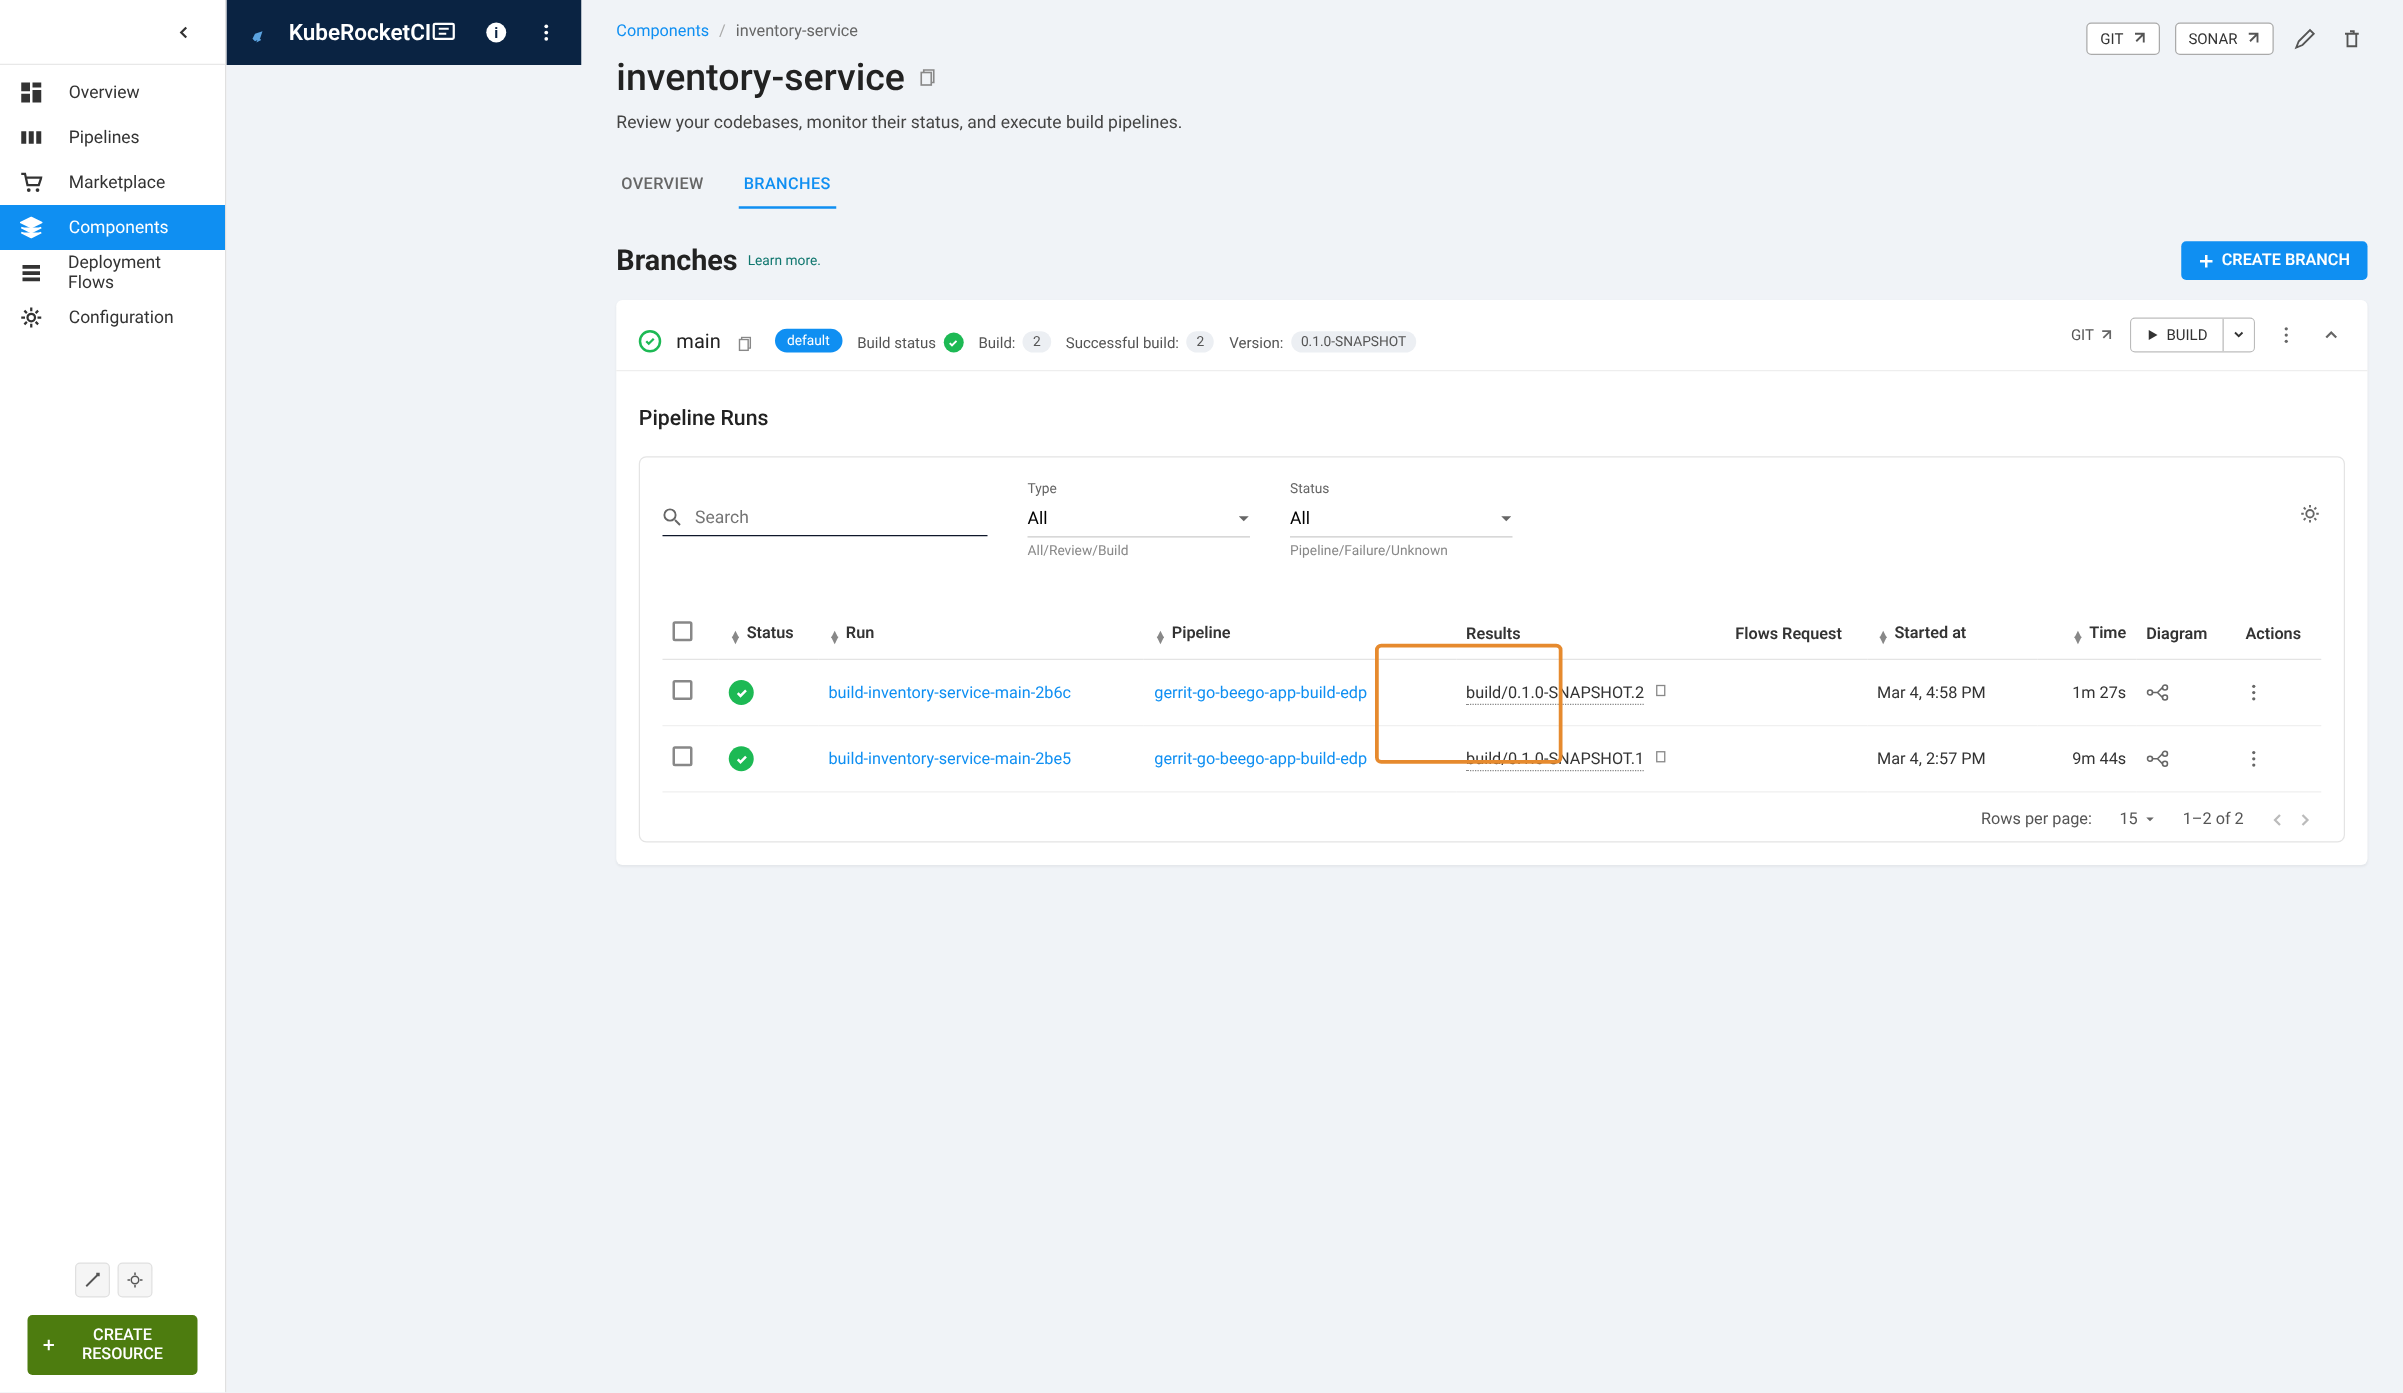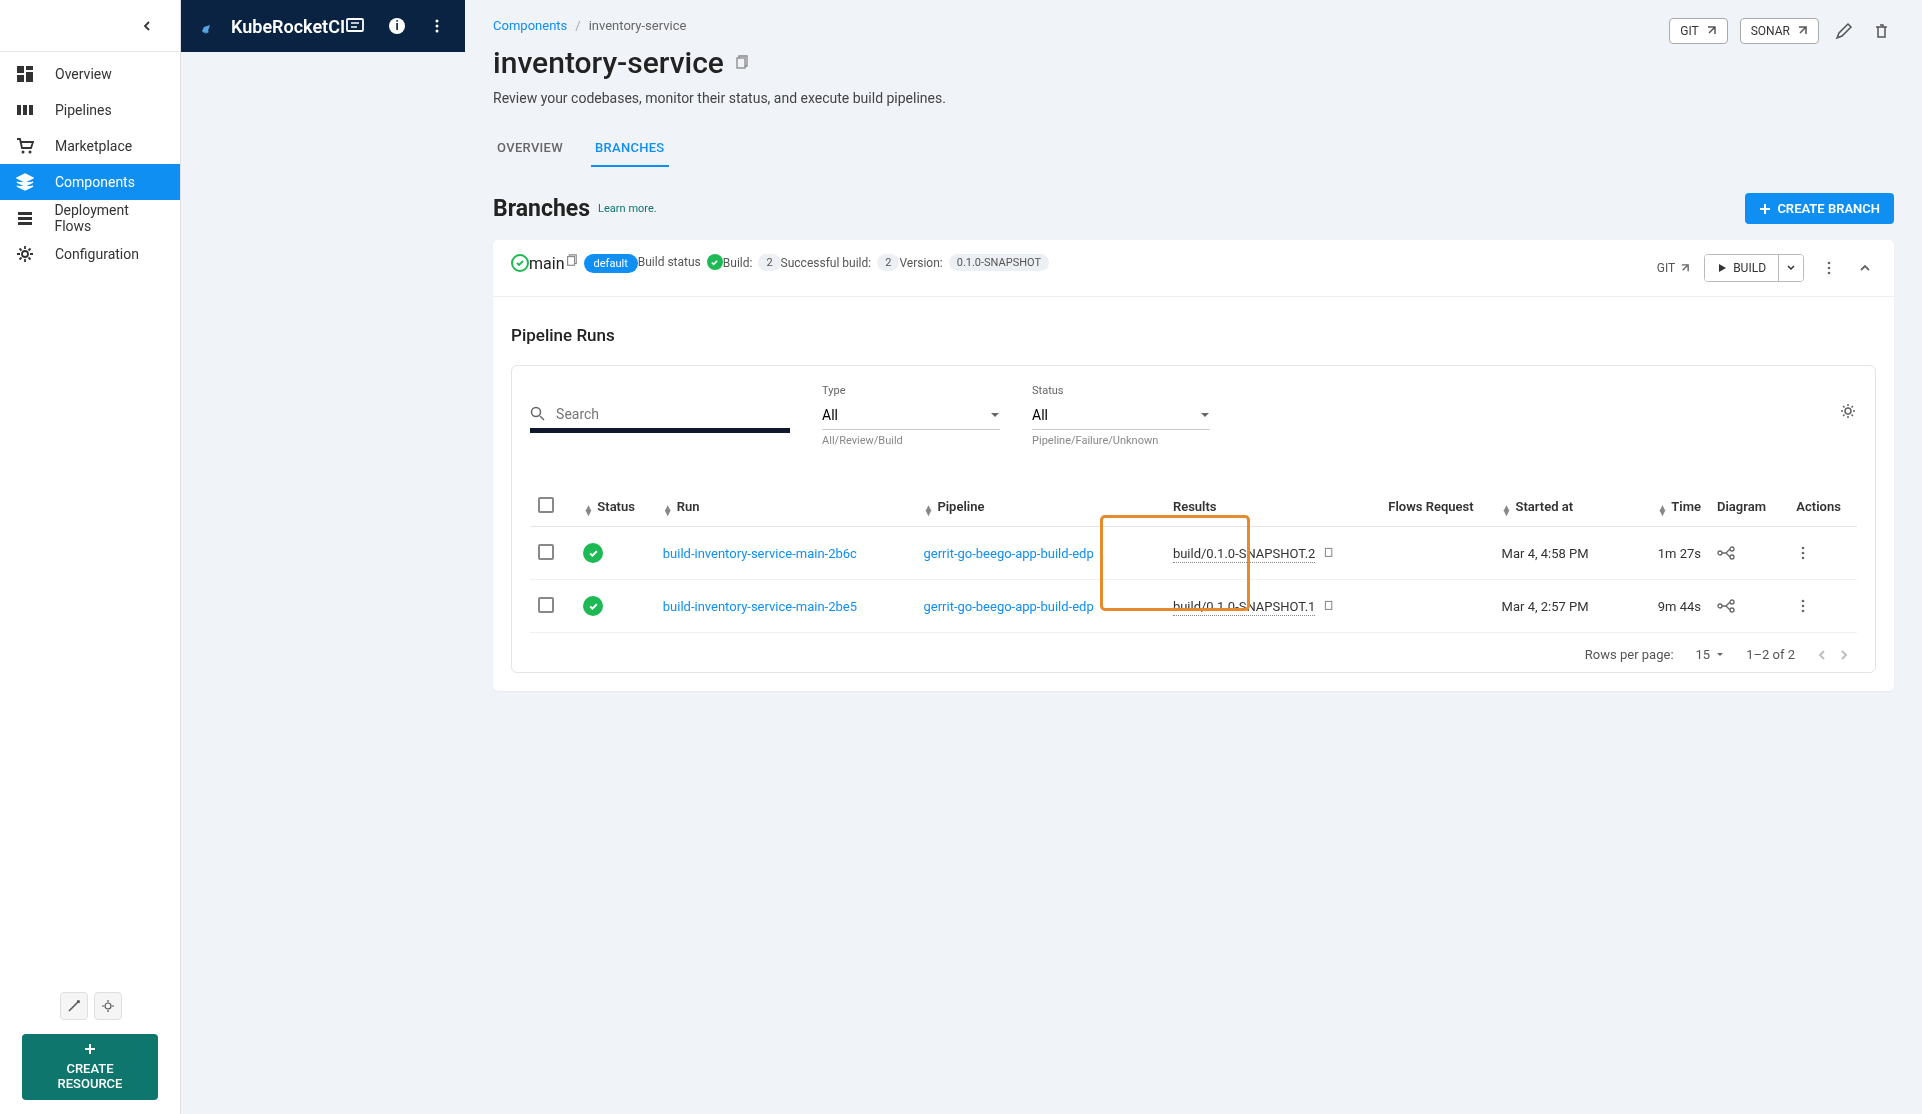--- a/index.html
+++ b/index.html
@@ -11,21 +11,21 @@
 .sidebar-collapse { height: 52px; display: flex; align-items: center; justify-content: flex-end; padding-right: 28px; border-bottom: 1px solid #e8e8e8; }
 .sidebar-collapse svg { width: 10px; height: 10px; }
 .nav { flex: 1; padding-top: 4px; }
 .nav-item { display: flex; align-items: center; height: 36px; padding: 0 14px; cursor: pointer; font-size: 14px; color: #333; }
 .nav-item.active { background: #0f8ff2; color: #fff; }
 .nav-item .icon { width: 22px; display: flex; align-items: center; justify-content: center; margin-right: 19px; }
 .nav-item .icon svg { width: 18px; height: 18px; }
 .sidebar-bottom { padding: 14px 22px; }
 .tool-icons { display: flex; gap: 6px; margin-bottom: 14px; margin-left: 38px; }
 .tool-icon { width: 28px; height: 28px; background: #f5f5f5; border: 1px solid #e0e0e0; border-radius: 4px; display: flex; align-items: center; justify-content: center; }
-.create-resource-btn { background: #0f766e; color: #fff; border: none; border-radius: 4px; padding: 9px 12px; font-size: 13px; font-weight: 500; display: flex; align-items: center; gap: 6px; cursor: pointer; flex-direction: column; }
+.create-resource-btn { background: #4d7c0f; color: #fff; border: none; border-radius: 4px; padding: 9px 12px; font-size: 13px; font-weight: 500; display: flex; align-items: center; gap: 6px; cursor: pointer; }
 
 
 .main { flex: 1; display: flex; flex-direction: row; overflow: hidden; }
 .topbar { height: 52px; background: #0a2342; display: flex; align-items: center; padding: 0 20px; color: #fff; }
 .brand { display: flex; align-items: center; gap: 10px; font-size: 18px; font-weight: 600; }
 .brand-icon { color: #5ba3e0; }
 .topbar-actions { margin-left: auto; display: flex; align-items: center; gap: 22px; }
 .topbar-actions .action-icon { cursor: pointer; display: flex; }
 
 
@@ -49,39 +49,39 @@
 .tab.active { color: #0f8ff2; border-bottom-color: #0f8ff2; }
 
 
 .section-header { display: flex; align-items: center; margin-top: 26px; }
 .section-title { font-size: 23px; font-weight: 700; color: #222; }
 .learn-more { font-size: 11px; color: #0f766e; margin-left: 8px; cursor: pointer; }
 .create-branch-btn { margin-left: auto; background: #0f8ff2; color: #fff; border: none; border-radius: 4px; padding: 8px 14px; font-size: 13px; font-weight: 600; display: flex; align-items: center; gap: 6px; cursor: pointer; }
 
 
 .branch-card { background: #fff; border-radius: 5px; margin-top: 16px; box-shadow: 0 1px 2px rgba(0,0,0,0.05); }
-.branch-header { display: flex; align-items: flex-start; padding: 14px 18px; border-bottom: 1px solid #eee; }
+.branch-header { display: flex; align-items: flex-end; padding: 14px 18px; border-bottom: 1px solid #eee; gap: 12px; }
 .status-circle { width: 18px; height: 18px; border: 2px solid #1db954; border-radius: 50%; display: flex; align-items: center; justify-content: center; color: #1db954; }
 .branch-name { font-size: 16px; font-weight: 400; color: #222; }
 .chip-default { background: #0f8ff2; color: #fff; font-size: 11px; padding: 3px 10px; border-radius: 10px; margin-left: 6px; }
 .meta-item { font-size: 12px; color: #555; display: flex; align-items: center; gap: 6px; }
 .meta-badge { background: #eceff3; color: #555; font-size: 11px; padding: 2px 8px; border-radius: 10px; }
 .status-dot { width: 16px; height: 16px; background: #1db954; border-radius: 50%; display: flex; align-items: center; justify-content: center; color: #fff; }
 .branch-actions { margin-left: auto; display: flex; align-items: center; gap: 14px; }
 .build-btn-group { display: flex; border: 1px solid #bbb; border-radius: 4px; overflow: hidden; }
 .build-btn { background: #fff; border: none; padding: 6px 12px; font-size: 12px; display: flex; align-items: center; gap: 6px; cursor: pointer; color: #333; }
 .build-btn-dropdown { background: #fff; border: none; border-left: 1px solid #bbb; padding: 6px 8px; cursor: pointer; display: flex; align-items: center; }
 .git-link { font-size: 12px; color: #555; display: flex; align-items: center; gap: 4px; cursor: pointer; }
 
 
 .branch-body { padding: 28px 18px 18px; }
 .pr-title { font-size: 17px; font-weight: 500; color: #222; margin-bottom: 20px; }
 .filter-card { border: 1px solid #e4e4e4; border-radius: 6px; padding: 18px 18px 0; }
 .filters { display: flex; gap: 32px; align-items: flex-start; }
-.search-wrap { display: flex; align-items: center; gap: 10px; border-bottom: 5px solid #0f172a; padding: 6px 0; width: 260px; margin-top: 16px; }
+.search-wrap { display: flex; align-items: center; gap: 10px; border-bottom: 1px solid #0f172a; padding: 6px 0; width: 260px; margin-top: 16px; }
 .search-wrap input { border: none; outline: none; font-size: 14px; flex: 1; background: transparent; }
 .filter-field { display: flex; flex-direction: column; width: 178px; }
 .filter-label { font-size: 11px; color: #666; margin-bottom: 6px; }
 .filter-select { border: none; border-bottom: 1px solid #ccc; padding: 4px 0 6px; font-size: 14px; display: flex; justify-content: space-between; align-items: center; cursor: pointer; }
 .filter-hint { font-size: 11px; color: #888; margin-top: 4px; }
 .settings-icon { margin-left: auto; color: #666; cursor: pointer; margin-top: 18px; }
 
 
 .table { width: 100%; margin-top: 40px; border-collapse: collapse; }
 .table th { text-align: left; font-size: 13px; font-weight: 600; color: #333; padding: 10px 8px; border-bottom: 1px solid #e4e4e4; }

